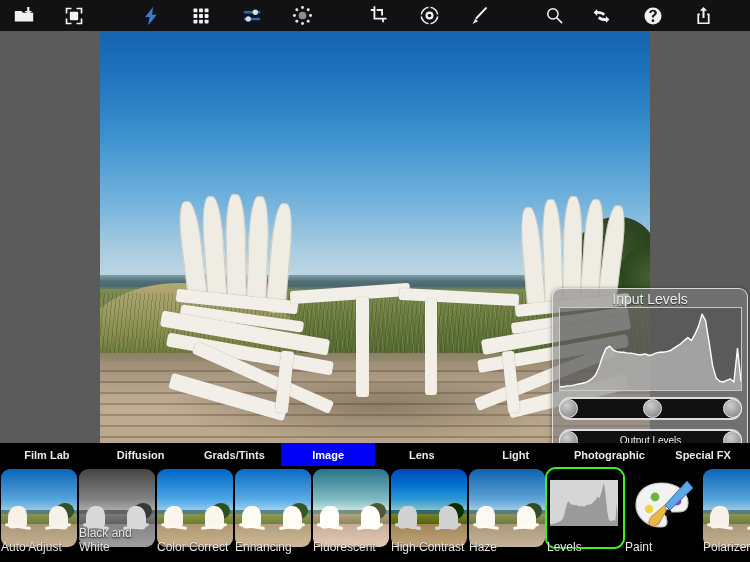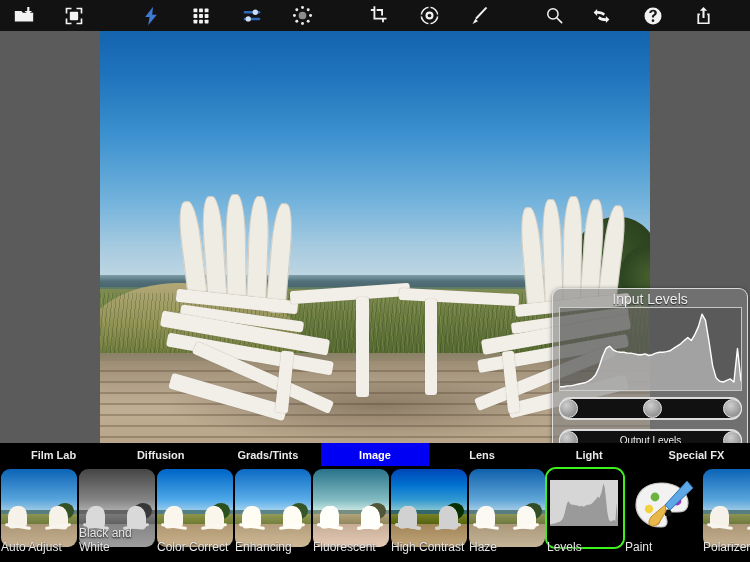--- a/index.html
+++ b/index.html
@@ -389,20 +389,21 @@
   </div>
 </div>
 
 <div id="tabbar">
     <div class="tab">Film Lab</div>
     <div class="tab">Diffusion</div>
     <div class="tab">Grads/Tints</div>
     <div class="tab active">Image</div>
     <div class="tab">Lens</div>
     <div class="tab">Light</div>
+    <div class="tab">Photographic</div>
     <div class="tab">Special FX</div>
   </div>
 
 <div id="filmstrip">
     <div class="fx">
       <div class="thumb f-po">
         <div class="mini">
           <div class="m-sky"></div>
           <div class="m-sea"></div>
           <div class="m-land"></div>

